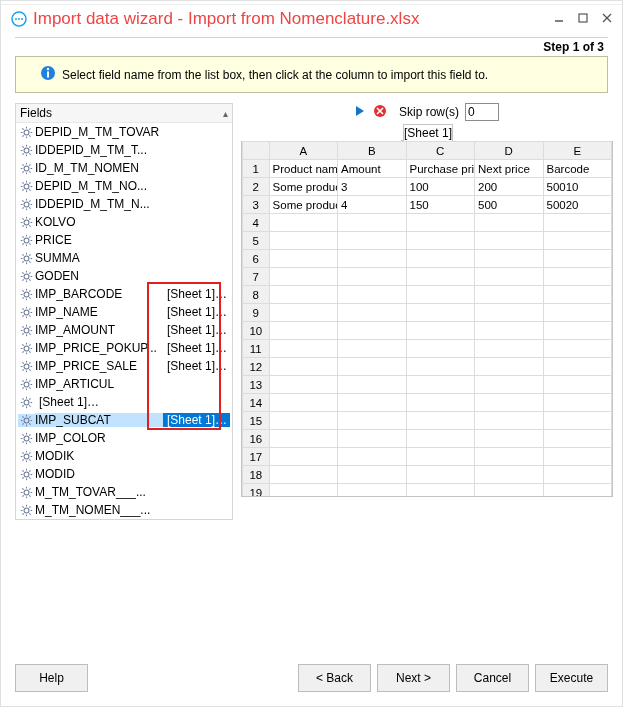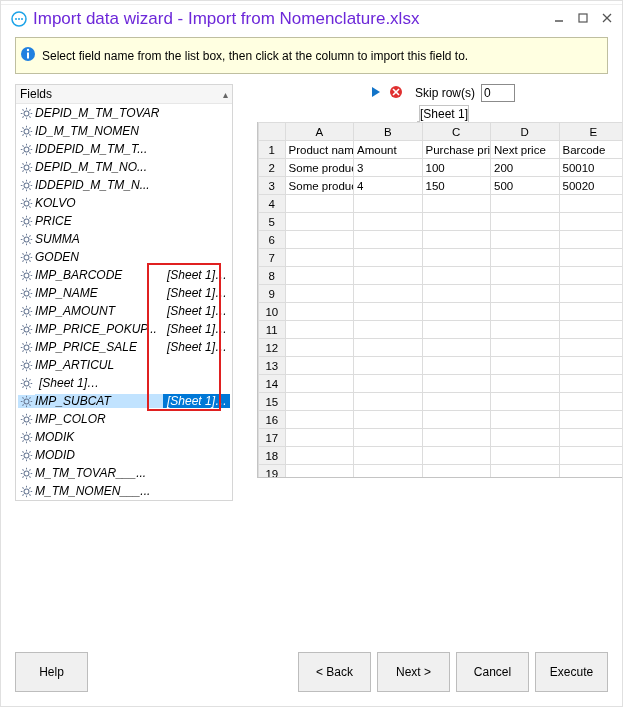--- a/index.html
+++ b/index.html
@@ -1,35 +1,35 @@
 <!DOCTYPE html>
 <html><head>
 <meta charset="utf-8">
 <style>
   * { box-sizing: border-box; margin: 0; padding: 0; }
   body { font-family: "Segoe UI", Tahoma, sans-serif; font-size: 12px; background: #fff; height: 707px; width: 623px; overflow: hidden; border: 1px solid #e0e0e0; display: flex; flex-direction: column; }
   .topshade { height: 4px; background: #fff; border-bottom: 1px solid #eee;}
   .titlebar { display: flex; align-items: center; padding: 4px 10px 8px 10px; }
   .titlebar .app-icon { width: 16px; height: 16px; margin-right: 6px; }
-  .titlebar .title { color: #6d28d9; font-size: 17px; flex: 1; }
+  .titlebar .title { color: #ef4444; font-size: 17px; flex: 1; }
   .titlebar .win-controls { display: flex; gap: 14px; align-items: center; color: #555; }
   .titlebar .win-controls span { cursor: default; }
   .content { flex: 1; display: flex; flex-direction: column; padding: 0 14px; }
   .step-bar { display: flex; justify-content: flex-end; border-top: 1px solid #d0d0d0; padding: 2px 4px 2px 0; font-weight: bold; }
-  .hint-box { background: #ffffe1; border: 1px solid #bfbfa0; padding: 8px 4px; display: flex; align-items: center; gap: 6px; margin-bottom: 10px; }
+  .hint-box { background: #ffffe1; border: 1px solid #bfbfa0; padding: 8px 24px; display: flex; align-items: center; gap: 6px; margin-bottom: 10px; }
   .hint-box .info-icon { flex: 0 0 auto; }
-  .work { display: flex; gap: 24px; height: 394px;}
+  .work { display: flex; gap: 8px; height: 394px;}
   .fields-panel { width: 218px; display: flex; flex-direction: column; border: 1px solid #d6d6d6; }
   .fields-header { background: #f6f6f6; border-bottom: 1px solid #e7e7e7; padding: 2px 4px; display: flex; justify-content: space-between; align-items: center;}
   .fields-header .arrow { color: #666; font-size: 10px;}
   .fields-list { flex: 1; overflow-y: scroll; overflow-x: hidden; background: #fff; }
   .fields-list::-webkit-scrollbar { width: 14px;}
   .fields-list::-webkit-scrollbar-track { background: #efefef; }
   .fields-list::-webkit-scrollbar-thumb { background: #c7c7c7;}
-  .field-row { display: flex; align-items: center; height: 18px; padding: 0 2px; font-style: italic; }
+  .field-row { display: flex; align-items: center; height: 18px; padding: 0 2px; }
   .field-row .gear { flex: 0 0 17px; display: inline-flex; justify-content: center; }
   .field-row .fname { flex: 1; white-space: nowrap; overflow: hidden; text-overflow: ellipsis; padding-right: 2px;}
   .field-row .fmap { width: 67px; white-space: nowrap; overflow: hidden; text-overflow: ellipsis; padding-left: 4px;}
   .field-row.selected { }
   .field-row.selected .fname, .field-row.selected .gear { background: #c1e3ff; }
   .field-row.selected .fmap { background: #0078d7; color: #fff;}
   .highlight-box { position: absolute; border: 2px solid #e02020; pointer-events: none;}
   .right-panel { flex: 1; display: flex; flex-direction: column; align-items: center; }
   .right-toolbar { display: flex; align-items: center; padding: 0 2px 2px 0; gap: 6px;}
   .right-toolbar .spacer { flex: 1;}
@@ -40,21 +40,21 @@
   .grid-wrap::-webkit-scrollbar { width: 14px; height: 14px;}
   .grid-wrap::-webkit-scrollbar-track { background: #efefef; }
   .grid-wrap::-webkit-scrollbar-thumb { background: #c7c7c7;}
   table.sheet { border-collapse: collapse; table-layout: fixed; width: 370px;}
   table.sheet th, table.sheet td { border: 1px solid #dcdcdc; font-size: 11.5px; font-weight: normal; height: 18px; padding: 0 3px; text-align: left; white-space: nowrap; overflow: hidden;}
   table.sheet th { background: #f0f0f0; text-align: center;}
   table.sheet td.rh { background: #f0f0f0; text-align: center; width: 26px;}
   table.sheet td.cell { width: 67px;}
   .footer { padding: 14px; display: flex; gap: 6px; align-items: center;}
   .footer .spacer { flex: 1;}
-  .footer button { height: 40px; min-width: 73px; background: #f0f0f0; border: 1px solid #bdbdbd; font-family: inherit; font-size: 12px; padding: 0 10px;}
+  .footer button { height: 28px; min-width: 73px; background: #f0f0f0; border: 1px solid #bdbdbd; font-family: inherit; font-size: 12px; padding: 0 10px;}
   .fields-wrap { position: relative; }
 </style>
 </head>
 <body>
 
 <div class="topshade"></div>
 <div class="titlebar">
   <span class="app-icon">
     <svg width="16" height="16" viewBox="0 0 16 16">
         <circle cx="8" cy="8" r="7" fill="#fff" stroke="#1da3e8" stroke-width="1.5"></circle>
@@ -78,20 +78,23 @@
     <span title="Close">
       <svg width="10" height="10">
           <line x1="1" y1="1" x2="9" y2="9" stroke="#555" stroke-width="1.3"></line>
           <line x1="9" y1="1" x2="1" y2="9" stroke="#555" stroke-width="1.3"></line>
         </svg>
     </span>
   </div>
 </div>
 
 <div class="content">
+  <div class="step-bar">
+      <span>Step 1 of 3</span>
+    </div>
   <div class="hint-box">
     <span class="info-icon">
       <svg width="16" height="16">
           <circle cx="8" cy="8" r="7" fill="#2080e0"></circle>
           <rect x="7" y="6.5" width="2" height="6" fill="#fff"></rect>
           <circle cx="8" cy="4" r="1.2" fill="#fff"></circle>
         </svg>
     </span>
     <span>Select field name from the list box, then click at the column to import this field to.</span>
   </div>
@@ -132,40 +135,40 @@
                     <line x1="8" y1="13" x2="8" y2="15"></line>
                     <line x1="1" y1="8" x2="3" y2="8"></line>
                     <line x1="13" y1="8" x2="15" y2="8"></line>
                     <line x1="3" y1="3" x2="4.5" y2="4.5"></line>
                     <line x1="11.5" y1="11.5" x2="13" y2="13"></line>
                     <line x1="13" y1="3" x2="11.5" y2="4.5"></line>
                     <line x1="4.5" y1="11.5" x2="3" y2="13"></line>
                   </g>
                 </svg>
               </span>
+              <span class="fname">IDDEPID_M_TM_T...</span>
+              <span class="fmap"></span>
+            </div>
+            <div class="field-row">
+              <span class="gear">
+                <svg width="13" height="13" viewBox="0 0 16 16">
+                  <circle cx="8" cy="8" r="3" fill="none" stroke="#6a7a95" stroke-width="1.3"></circle>
+                  <g stroke="#6a7a95" stroke-width="1.3">
+                    <line x1="8" y1="1" x2="8" y2="3"></line>
+                    <line x1="8" y1="13" x2="8" y2="15"></line>
+                    <line x1="1" y1="8" x2="3" y2="8"></line>
+                    <line x1="13" y1="8" x2="15" y2="8"></line>
+                    <line x1="3" y1="3" x2="4.5" y2="4.5"></line>
+                    <line x1="11.5" y1="11.5" x2="13" y2="13"></line>
+                    <line x1="13" y1="3" x2="11.5" y2="4.5"></line>
+                    <line x1="4.5" y1="11.5" x2="3" y2="13"></line>
+                  </g>
+                </svg>
+              </span>
               <span class="fname">ID_M_TM_NOMEN</span>
-              <span class="fmap"></span>
-            </div>
-            <div class="field-row">
-              <span class="gear">
-                <svg width="13" height="13" viewBox="0 0 16 16">
-                  <circle cx="8" cy="8" r="3" fill="none" stroke="#6a7a95" stroke-width="1.3"></circle>
-                  <g stroke="#6a7a95" stroke-width="1.3">
-                    <line x1="8" y1="1" x2="8" y2="3"></line>
-                    <line x1="8" y1="13" x2="8" y2="15"></line>
-                    <line x1="1" y1="8" x2="3" y2="8"></line>
-                    <line x1="13" y1="8" x2="15" y2="8"></line>
-                    <line x1="3" y1="3" x2="4.5" y2="4.5"></line>
-                    <line x1="11.5" y1="11.5" x2="13" y2="13"></line>
-                    <line x1="13" y1="3" x2="11.5" y2="4.5"></line>
-                    <line x1="4.5" y1="11.5" x2="3" y2="13"></line>
-                  </g>
-                </svg>
-              </span>
-              <span class="fname">IDDEPID_M_TM_T...</span>
               <span class="fmap"></span>
             </div>
             <div class="field-row">
               <span class="gear">
                 <svg width="13" height="13" viewBox="0 0 16 16">
                   <circle cx="8" cy="8" r="3" fill="none" stroke="#6a7a95" stroke-width="1.3"></circle>
                   <g stroke="#6a7a95" stroke-width="1.3">
                     <line x1="8" y1="1" x2="8" y2="3"></line>
                     <line x1="8" y1="13" x2="8" y2="15"></line>
                     <line x1="1" y1="8" x2="3" y2="8"></line>

